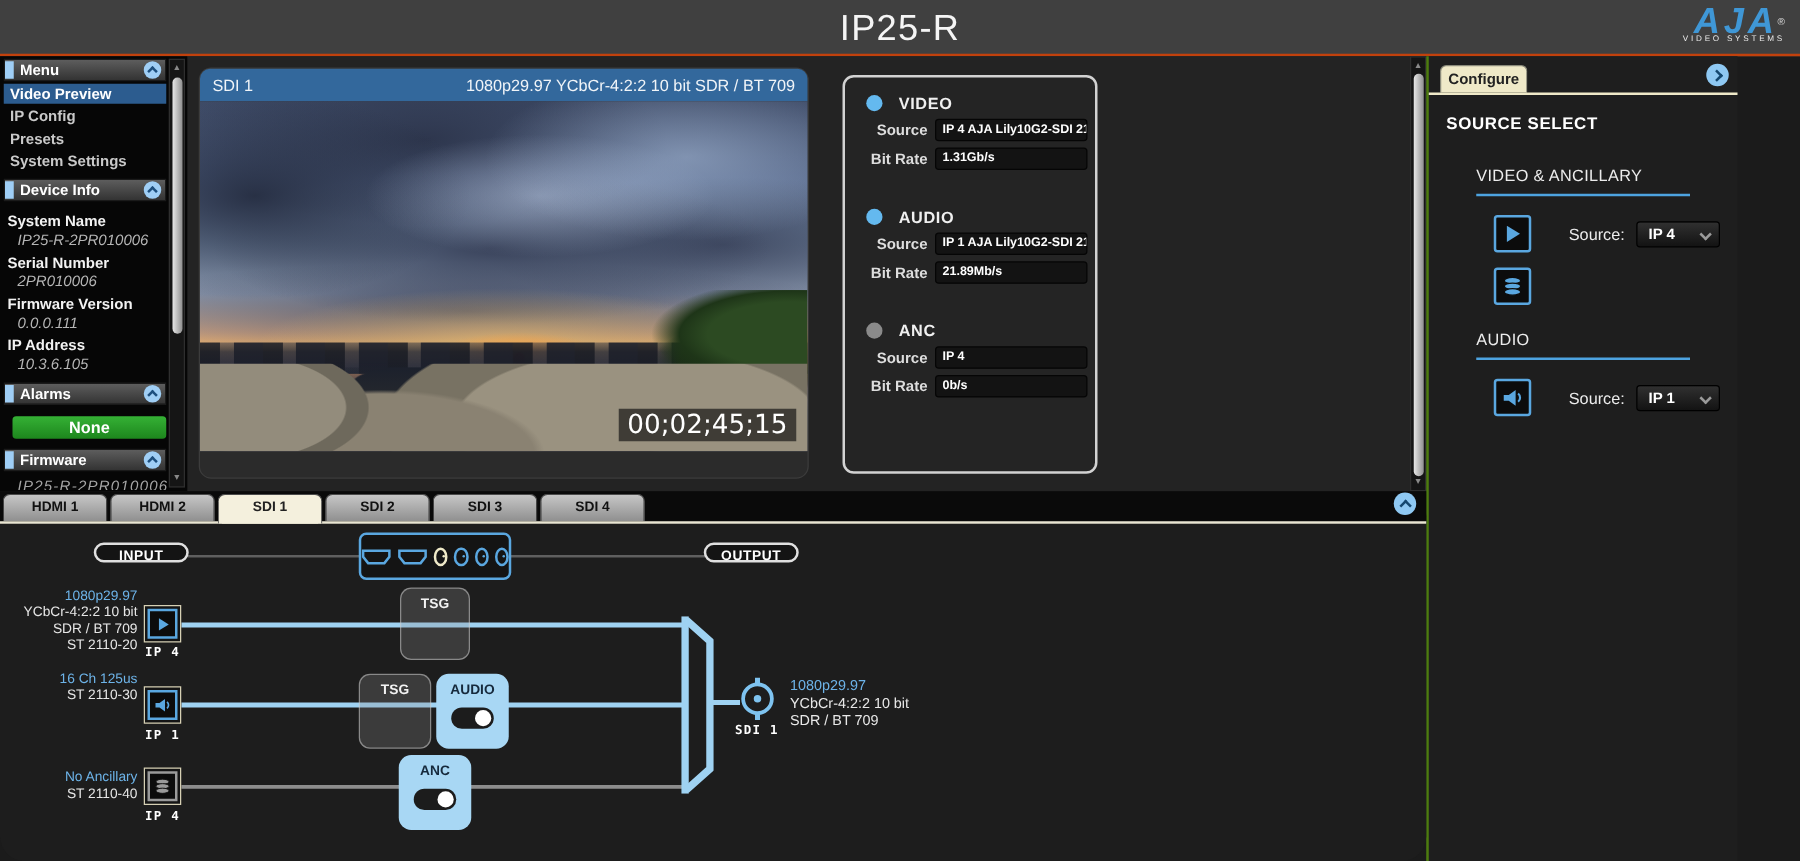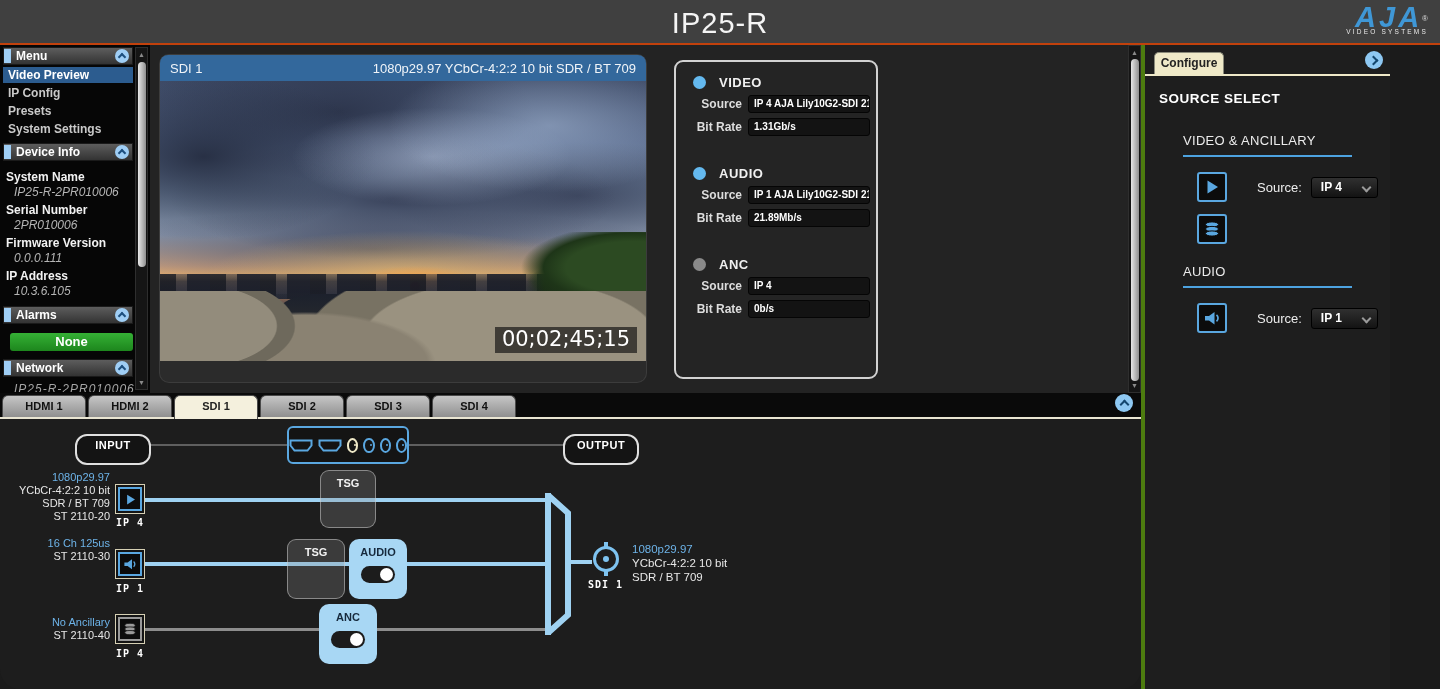--- a/index.html
+++ b/index.html
@@ -78,21 +78,21 @@
   .grp { margin-bottom:30px; }
   .grp-t { display:flex; align-items:center; padding-left:17px; }
   .led { width:13px; height:13px; border-radius:50%; margin-right:13px; }
   .grp-t .n { font-size:13px; font-weight:bold; color:#f0f0f0; letter-spacing:.5px; }
   .srow { display:flex; align-items:center; margin-top:5px; }
   .srow .rl { width:66px; text-align:right; font-size:12px; font-weight:bold; color:#ddd; }
   .srow .rf { margin-left:6px; width:122px; height:18px; background:#131313; border:1px solid #050505; border-radius:3px; color:#fff; font-size:10px; font-weight:bold; line-height:16px; padding-left:5px; white-space:nowrap; overflow:hidden; }
   .grp:first-of-type .srow:first-of-type { margin-top:9px; }
 
   
-  .cfg { position:absolute; left:1141px; top:45px; width:249px; height:644px; background:#1e1e1e; border-left:4px solid #4d7c0f; }
+  .cfg { position:absolute; left:1141px; top:45px; width:249px; height:644px; background:#1e1e1e; border-left:2px solid #4d7c0f; }
   .cfg-tabrow { position:relative; height:31px; }
   .cfg-tab { position:absolute; left:9px; top:7px; width:70px; height:22px; background:#efe9c8; border:1px solid #8a8a7a; border-bottom:none; border-radius:5px 5px 0 0; color:#222; font-size:12px; font-weight:bold; text-align:center; line-height:21px; }
   .cfg-rule { position:absolute; left:0; right:0; top:29px; height:2px; background:#efe9c8; }
   .circ { width:18px; height:18px; border-radius:50%; background:#8ec8f2; position:absolute; }
   .circ::after { content:""; position:absolute; width:5px; height:5px; border:solid #14476e; border-width:2px 2px 0 0; }
   .circ.right { right:7px; top:6px; } .circ.right::after { left:4.5px; top:6px; transform:rotate(45deg); }
   .circ.up::after { left:6px; top:7px; transform:rotate(-45deg); }
   .cfg-heading { margin:15px 0 0 14px; font-size:13.5px; font-weight:bold; color:#fff; letter-spacing:.5px; }
   .cfg-sec { margin:27px 0 0 38px; font-size:13px; color:#ececec; letter-spacing:.3px; }
   .cfg-secline { margin:7px 38px 0 38px; height:2px; background:#4da3e0; }
@@ -104,21 +104,21 @@
   .cfg-row.solo { margin-top:12px; }
 
   
   .bottom { position:absolute; left:0; top:393px; width:1141px; height:296px; background:#1d1d1d;border-radius:20px; }
   .tabbar { position:absolute; left:0; top:0; width:100%; height:26px; background:#0a0a0a; }
   .tabbar .rule { position:absolute; left:0; top:24px; height:2px; width:100%; background:#e9e5d2; }
   .iotab { position:absolute; top:2px; width:84px; height:22px; background:linear-gradient(#c6c6c6,#8f8f8f); border:1px solid #4a4a4a; border-bottom:none; border-radius:6px 6px 0 0; font-size:11px; font-weight:bold; color:#111; text-align:center; line-height:21px; }
   .iotab.active { background:#f4f0dd; height:24px; z-index:3; color:#222; }
   .collapse-circ { right:8px; top:1px; z-index:4; }
 
-  .pill { position:absolute; width:76px; height:31px; border:2px solid #e0e0e0; border-radius:12px; background:#141414; color:#fff; font-size:11px; font-weight:bold; text-align:center; line-height:18px; letter-spacing:.5px; }
+  .pill { position:absolute; width:76px; height:16px; border:2px solid #e0e0e0; border-radius:12px; background:#141414; color:#fff; font-size:11px; font-weight:bold; text-align:center; line-height:18px; letter-spacing:.5px; }
   .wire { position:absolute; height:2px; background:#5f5f5f; }
   .connbox { position:absolute; left:287px; top:33px; width:122px; height:38px; border:2px solid #5aa7e0; border-radius:6px; background:#141414; display:flex; align-items:center; justify-content:center; gap:5px; z-index:2; }
   .bnc-s { width:15px; height:15px; border-radius:50%; border:2px solid #5aa7e0; position:relative; }
   .bnc-s::after { content:""; position:absolute; left:4.5px; top:4.5px; width:2px; height:2px; border-radius:50%; background:#5aa7e0; }
   .bnc-s.sel { border-color:#efe9c8; } .bnc-s.sel::after { background:#efe9c8; }
 
   .sigline { position:absolute; background:#9fd2f2; }
   .sigline.gray { background:#8d8d8d; }
   .inlab { position:absolute; width:94px; text-align:right; font-size:11px; line-height:13px; color:#e6e6e6; }
   .inlab .b { color:#6db3e8; }
@@ -176,21 +176,21 @@
 
     <div class="sb-head" style="margin-top:8px">
       <span class="tabchip"></span>
       <span class="t">Alarms</span>
       <span class="cv"></span>
     </div>
     <div class="alarm-none">None</div>
 
     <div class="sb-head" style="margin-top:8px">
       <span class="tabchip"></span>
-      <span class="t">Network</span>
+      <span class="t">Firmware</span>
       <span class="cv"></span>
     </div>
     <div class="sb-clip">IP25-R-2PR010006</div>
 
     <div class="vscroll sb-scroll">
       <div class="arr up">▲</div>
       <div class="thumb"></div>
       <div class="arr dn">▼</div>
     </div>
   </div>

